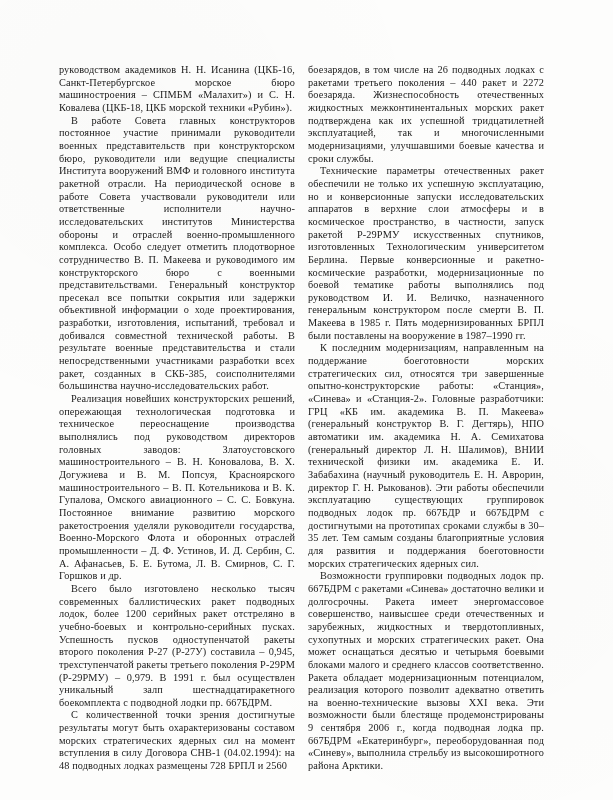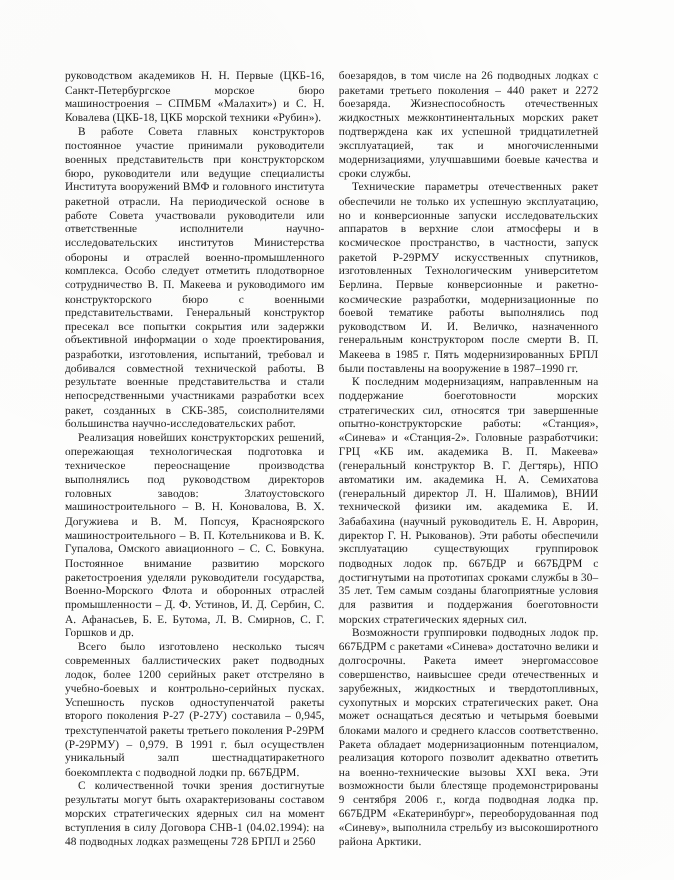--- a/index.html
+++ b/index.html
@@ -47,21 +47,21 @@
     text-indent: 0;
   }
 </style>
 </head>
 <body>
 
 <div class="page">
   <div class="columns">
 
     <div class="column">
-      <p class="para continuation">руководством академиков Н. Н. Первые (ЦКБ-16, Санкт-Петербургское морское бюро машиностроения – СПМБМ «Малахит») и С. Н. Ковалева (ЦКБ-18, ЦКБ морской техники «Рубин»).</p>
+      <p class="para continuation">руководством академиков Н. Н. Исанина (ЦКБ-16, Санкт-Петербургское морское бюро машиностроения – СПМБМ «Малахит») и С. Н. Ковалева (ЦКБ-18, ЦКБ морской техники «Рубин»).</p>
       <p class="para">В работе Совета главных конструкторов постоянное участие принимали руководители военных представительств при конструкторском бюро, руководители или ведущие специалисты Института вооружений ВМФ и головного института ракетной отрасли. На периодической основе в работе Совета участвовали руководители или ответственные исполнители научно-исследовательских институтов Министерства обороны и отраслей военно-промышленного комплекса. Особо следует отметить плодотворное сотрудничество В. П. Макеева и руководимого им конструкторского бюро с военными представительствами. Генеральный конструктор пресекал все попытки сокрытия или задержки объективной информации о ходе проектирования, разработки, изготовления, испытаний, требовал и добивался совместной технической работы. В результате военные представительства и стали непосредственными участниками разработки всех ракет, созданных в СКБ-385, соисполнителями большинства научно-исследовательских работ.</p>
       <p class="para">Реализация новейших конструкторских решений, опережающая технологическая подготовка и техническое переоснащение производства выполнялись под руководством директоров головных заводов: Златоустовского машиностроительного – В. Н. Коновалова, В. Х. Догужиева и В. М. Попсуя, Красноярского машиностроительного – В. П. Котельникова и В. К. Гупалова, Омского авиационного – С. С. Бовкуна. Постоянное внимание развитию морского ракетостроения уделяли руководители государства, Военно-Морского Флота и оборонных отраслей промышленности – Д. Ф. Устинов, И. Д. Сербин, С. А. Афанасьев, Б. Е. Бутома, Л. В. Смирнов, С. Г. Горшков и др.</p>
       <p class="para">Всего было изготовлено несколько тысяч современных баллистических ракет подводных лодок, более 1200 серийных ракет отстреляно в учебно-боевых и контрольно-серийных пусках. Успешность пусков одноступенчатой ракеты второго поколения Р-27 (Р-27У) составила – 0,945, трехступенчатой ракеты третьего поколения Р-29РМ (Р-29РМУ) – 0,979. В 1991 г. был осуществлен уникальный залп шестнадцатиракетного боекомплекта с подводной лодки пр. 667БДРМ.</p>
       <p class="para">С количественной точки зрения достигнутые результаты могут быть охарактеризованы составом морских стратегических ядерных сил на момент вступления в силу Договора СНВ-1 (04.02.1994): на 48 подводных лодках размещены 728 БРПЛ и 2560</p>
     </div>
 
     <div class="column">
       <p class="para continuation">боезарядов, в том числе на 26 подводных лодках с ракетами третьего поколения – 440 ракет и 2272 боезаряда. Жизнеспособность отечественных жидкостных межконтинентальных морских ракет подтверждена как их успешной тридцатилетней эксплуатацией, так и многочисленными модернизациями, улучшавшими боевые качества и сроки службы.</p>
       <p class="para">Технические параметры отечественных ракет обеспечили не только их успешную эксплуатацию, но и конверсионные запуски исследовательских аппаратов в верхние слои атмосферы и в космическое пространство, в частности, запуск ракетой Р-29РМУ искусственных спутников, изготовленных Технологическим университетом Берлина. Первые конверсионные и ракетно-космические разработки, модернизационные по боевой тематике работы выполнялись под руководством И. И. Величко, назначенного генеральным конструктором после смерти В. П. Макеева в 1985 г. Пять модернизированных БРПЛ были поставлены на вооружение в 1987–1990 гг.</p>
       <p class="para">К последним модернизациям, направленным на поддержание боеготовности морских стратегических сил, относятся три завершенные опытно-конструкторские работы: «Станция», «Синева» и «Станция-2». Головные разработчики: ГРЦ «КБ им. академика В. П. Макеева» (генеральный конструктор В. Г. Дегтярь), НПО автоматики им. академика Н. А. Семихатова (генеральный директор Л. Н. Шалимов), ВНИИ технической физики им. академика Е. И. Забабахина (научный руководитель Е. Н. Аврорин, директор Г. Н. Рыкованов). Эти работы обеспечили эксплуатацию существующих группировок подводных лодок пр. 667БДР и 667БДРМ с достигнутыми на прототипах сроками службы в 30–35 лет. Тем самым созданы благоприятные условия для развития и поддержания боеготовности морских стратегических ядерных сил.</p>

